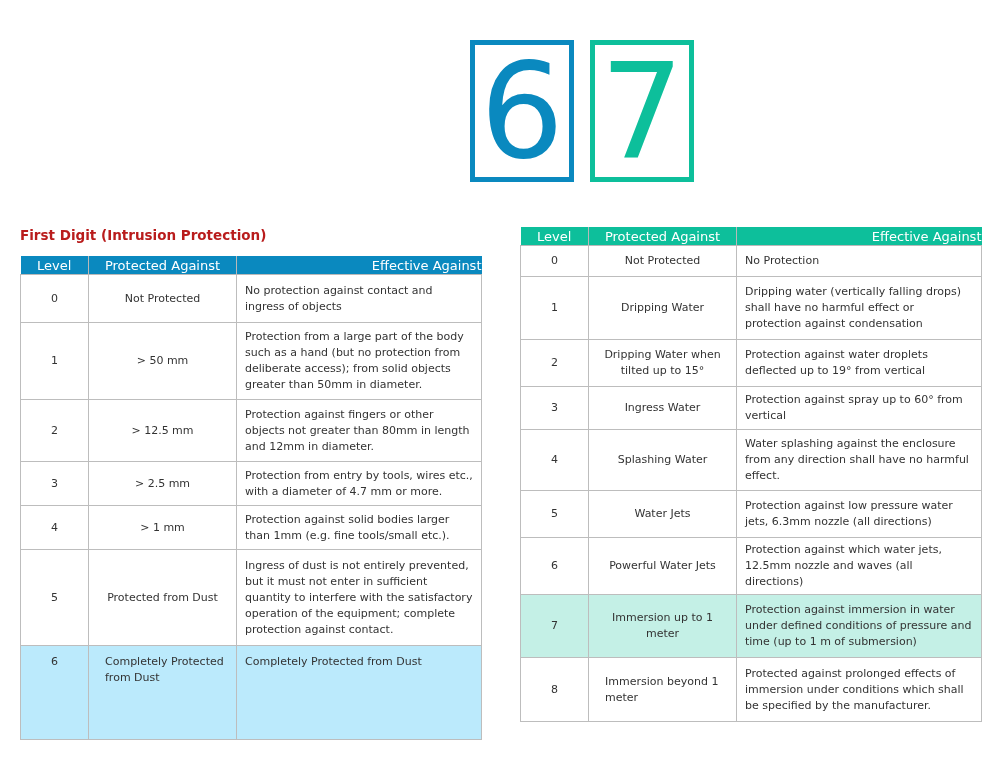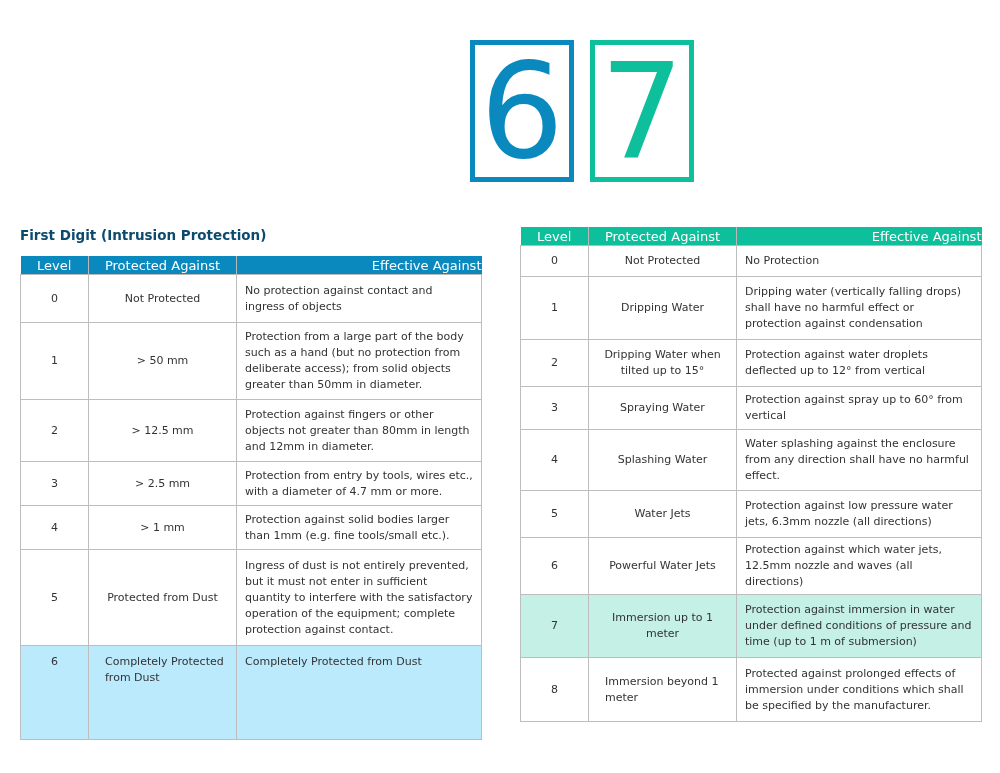--- a/index.html
+++ b/index.html
@@ -10,21 +10,21 @@
                font-size: 192px; font-weight: normal; color: #222; letter-spacing: 10px; line-height: 200px; }
     .digit-box { position: absolute; top: 12px; width: 104px; height: 142px; border: 5px solid; box-sizing: border-box;
                  display: flex; align-items: center; justify-content: center;
                  font-family: "DejaVu Sans", sans-serif; font-size: 132px; line-height: 1; }
     .digit-1 { left: 180px; border-color: #0a89bf; color: #0a89bf; }
     .digit-2 { left: 300px; border-color: #0dbf9b; color: #0dbf9b; }
 
     .section { position: absolute; top: 227px; width: 461px; }
     .section.left { left: 20px; }
     .section.right { left: 520px; }
-    .section-title { font-family: "DejaVu Sans", sans-serif; font-size: 13.5px; font-weight: bold; color: #0c4a6e;
+    .section-title { font-family: "DejaVu Sans", sans-serif; font-size: 13.5px; font-weight: bold; color: #b91c1c;
                      height: 22px; margin-bottom: 7px; }
     table { border-collapse: collapse; width: 461px; table-layout: fixed; font-size: 11px; }
     th { color: #fff; font-weight: normal; font-size: 13px; height: 18px; padding: 0; border: 1px solid #b9b9b9; border-top: none; }
     .left th { background: #0a89bf; }
     .right th { background: #0dbf9b; }
     th:first-child { border-left: none; }
     th:last-child { border-right: none; text-align: right; }
     td { border: 1px solid #bdbdbd; padding: 4px 8px; vertical-align: middle; line-height: 16px; color: #333; }
     td.lvl { text-align: center; }
     td.prot { text-align: center; }
@@ -121,25 +121,25 @@
         <td class="eff">No Protection</td>
       </tr>
       <tr style="height:63px">
         <td class="lvl">1</td>
         <td class="prot">Dripping Water</td>
         <td class="eff">Dripping water (vertically falling drops) shall have no harmful effect or protection against condensation</td>
       </tr>
       <tr style="height:47px">
         <td class="lvl">2</td>
         <td class="prot">Dripping Water when tilted up to 15°</td>
-        <td class="eff">Protection against water droplets deflected up to 12° from vertical</td>
+        <td class="eff">Protection against water droplets deflected up to 19° from vertical</td>
       </tr>
       <tr style="height:43px">
         <td class="lvl">3</td>
-        <td class="prot">Spraying Water</td>
+        <td class="prot">Ingress Water</td>
         <td class="eff">Protection against spray up to 60° from vertical</td>
       </tr>
       <tr style="height:61px">
         <td class="lvl">4</td>
         <td class="prot">Splashing Water</td>
         <td class="eff">Water splashing against the enclosure from any direction shall have no harmful effect.</td>
       </tr>
       <tr style="height:47px">
         <td class="lvl">5</td>
         <td class="prot">Water Jets</td>

